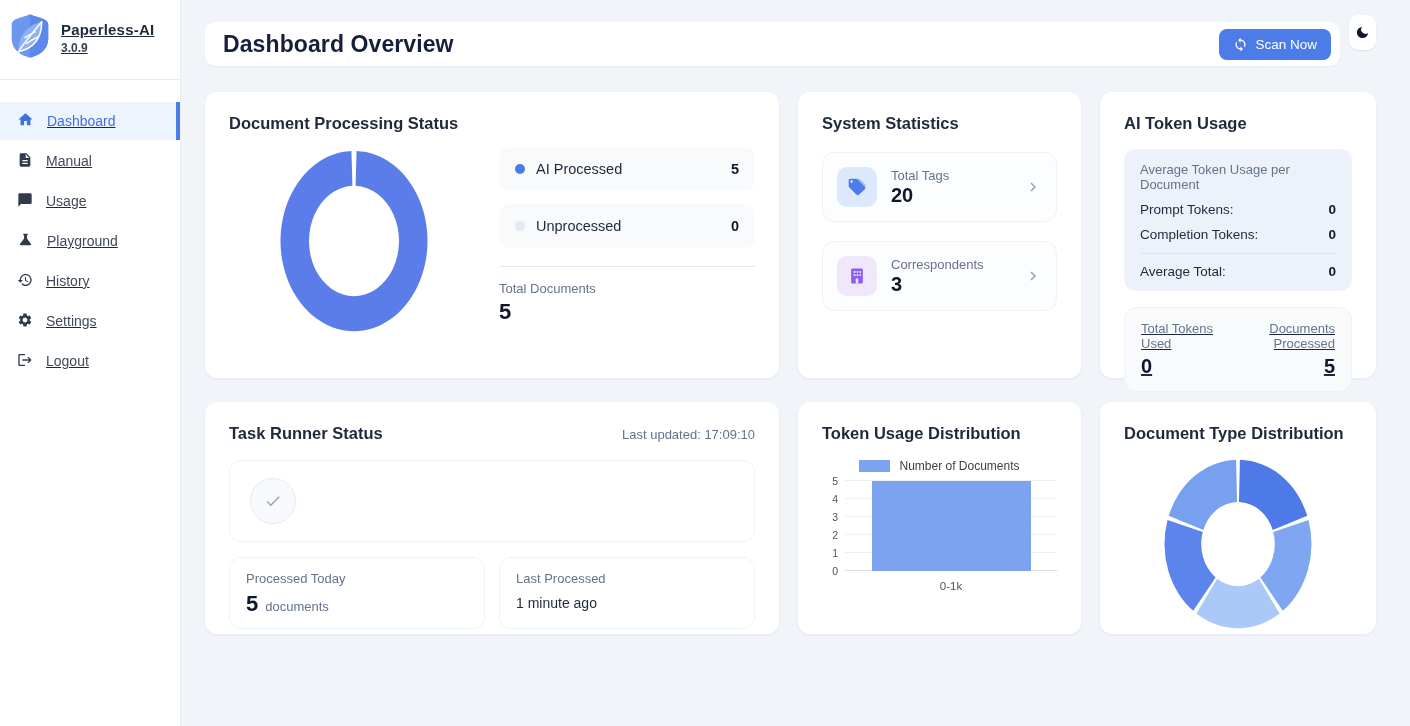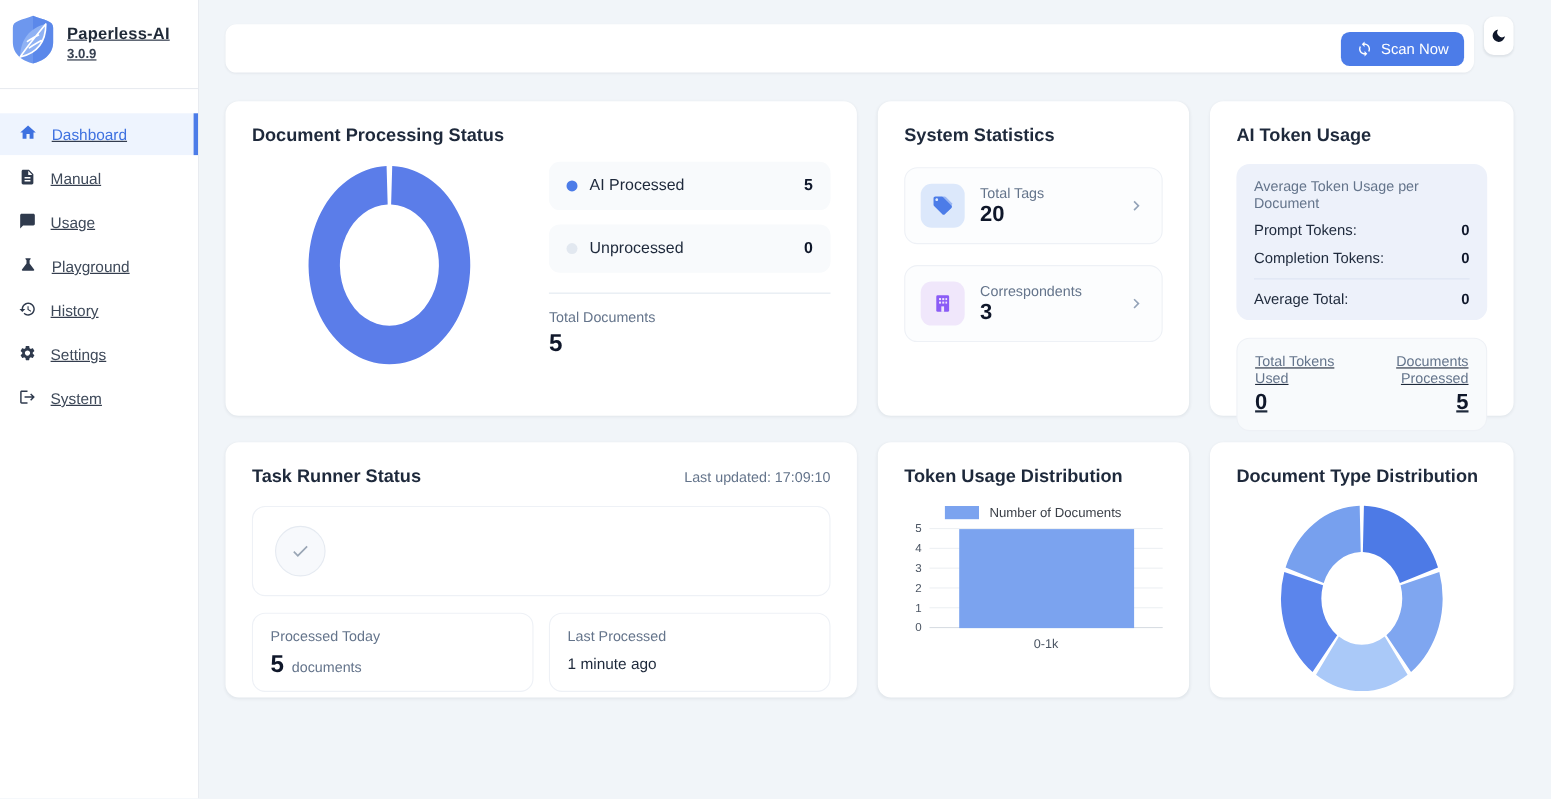--- a/index.html
+++ b/index.html
@@ -140,29 +140,30 @@
     <div class="nav-item">
       <span><svg width="16" height="16" viewBox="0 0 24 24" fill="#2f3a4d">
             <path d="M19.14 12.94c.04-.3.06-.61.06-.94 0-.32-.02-.64-.07-.94l2.03-1.58c.18-.14.23-.41.12-.61l-1.92-3.32c-.12-.22-.37-.29-.59-.22l-2.39.96c-.5-.38-1.03-.7-1.62-.94l-.36-2.54c-.04-.24-.24-.41-.48-.41h-3.84c-.24 0-.43.17-.47.41l-.36 2.54c-.59.24-1.13.57-1.62.94l-2.39-.96c-.22-.08-.47 0-.59.22L2.74 8.87c-.12.21-.08.47.12.61l2.03 1.58c-.05.3-.09.63-.09.94s.02.64.07.94l-2.03 1.58c-.18.14-.23.41-.12.61l1.92 3.32c.12.22.37.29.59.22l2.39-.96c.5.38 1.03.7 1.62.94l.36 2.54c.05.24.24.41.48.41h3.84c.24 0 .44-.17.47-.41l.36-2.54c.59-.24 1.13-.56 1.62-.94l2.39.96c.22.08.47 0 .59-.22l1.92-3.32c.12-.22.07-.47-.12-.61l-2.01-1.58zM12 15.6c-1.98 0-3.6-1.62-3.6-3.6s1.62-3.6 3.6-3.6 3.6 1.62 3.6 3.6-1.62 3.6-3.6 3.6z"></path>
           </svg></span>
       <span>Settings</span>
     </div>
     <div class="nav-item">
       <span><svg width="16" height="16" viewBox="0 0 24 24" fill="#2f3a4d">
             <path d="M17 7l-1.41 1.41L18.17 11H8v2h10.17l-2.58 2.58L17 17l5-5zM4 5h8V3H4c-1.1 0-2 .9-2 2v14c0 1.1.9 2 2 2h8v-2H4V5z"></path>
           </svg></span>
-      <span>System</span>
+      <span>Logout</span>
     </div>
   </nav>
 </aside>
 
 <main class="main">
 
   <div class="header-row">
     <div class="header-bar">
+      <h1 class="page-title">Dashboard Overview</h1>
       <button class="scan-btn">
         <span style="display:flex">
             <svg width="15" height="15" viewBox="0 0 24 24" fill="#ffffff">
               <path d="M12 4V1L8 5l4 4V6c3.31 0 6 2.69 6 6 0 1.01-.25 1.97-.7 2.8l1.46 1.46C19.54 15.03 20 13.57 20 12c0-4.42-3.58-8-8-8zm0 14c-3.31 0-6-2.69-6-6 0-1.01.25-1.97.7-2.8L5.24 7.74C4.46 8.97 4 10.43 4 12c0 4.42 3.58 8 8 8v3l4-4-4-4v3z"></path>
             </svg>
           </span>
         <span>Scan Now</span>
       </button>
     </div>
     <button class="theme-btn">

